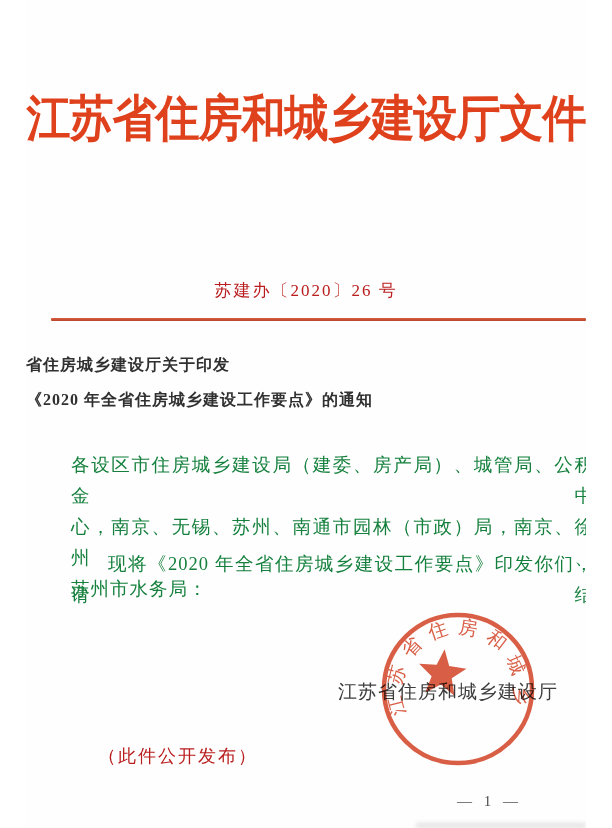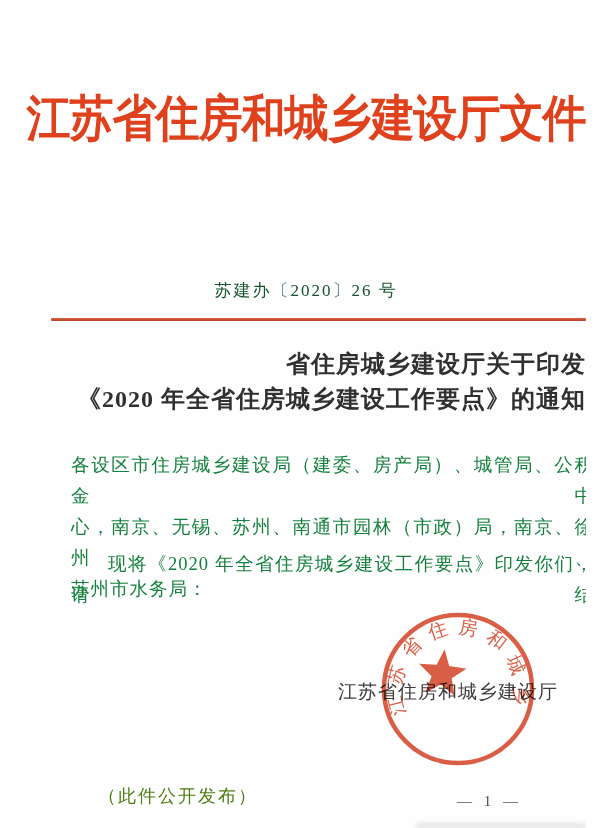--- a/index.html
+++ b/index.html
@@ -29,38 +29,38 @@
     white-space: nowrap;
   }
   .doc-number {
     position: absolute;
     top: 279px;
     left: 0;
     width: 100%;
     text-align: center;
     font-size: 17px;
     letter-spacing: 2px;
-    color: #14532d;
+    color: #b91c1c;
   }
   .red-line {
     position: absolute;
     top: 318px;
     left: 25px;
     width: 535px;
     height: 3px;
     background: linear-gradient(to bottom, #d9603c, #b8432c);
     border-radius: 1px;
   }
   .title-block {
     position: absolute;
     top: 347px;
     left: 0;
     width: 100%;
-    text-align: right;
-    font-size: 24px;
+    text-align: left;
+    font-size: 16px;
     font-weight: 700;
     color: #303030;
     line-height: 35px;
     letter-spacing: 1px;
     font-family: Liberation Serif, serif;
   }
   .body-block {
     position: absolute;
     left: 45px;
     width: 523px;
@@ -96,22 +96,21 @@
     height: 168px;
     mix-blend-mode: multiply;
     opacity: 0.88;
   }
   .public-note {
     position: absolute;
     top: 744px;
     left: 72px;
     font-size: 18px;
     letter-spacing: 2px;
-    color: #4d7c0f;
-    margin-top: 40px;
+    color: #b91c1c;
   }
   .page-number {
     position: absolute;
     top: 793px;
     right: 64px;
     font-size: 15px;
     letter-spacing: 4px;
     color: #4f4f4f;
   }
   .bottom-edge {

